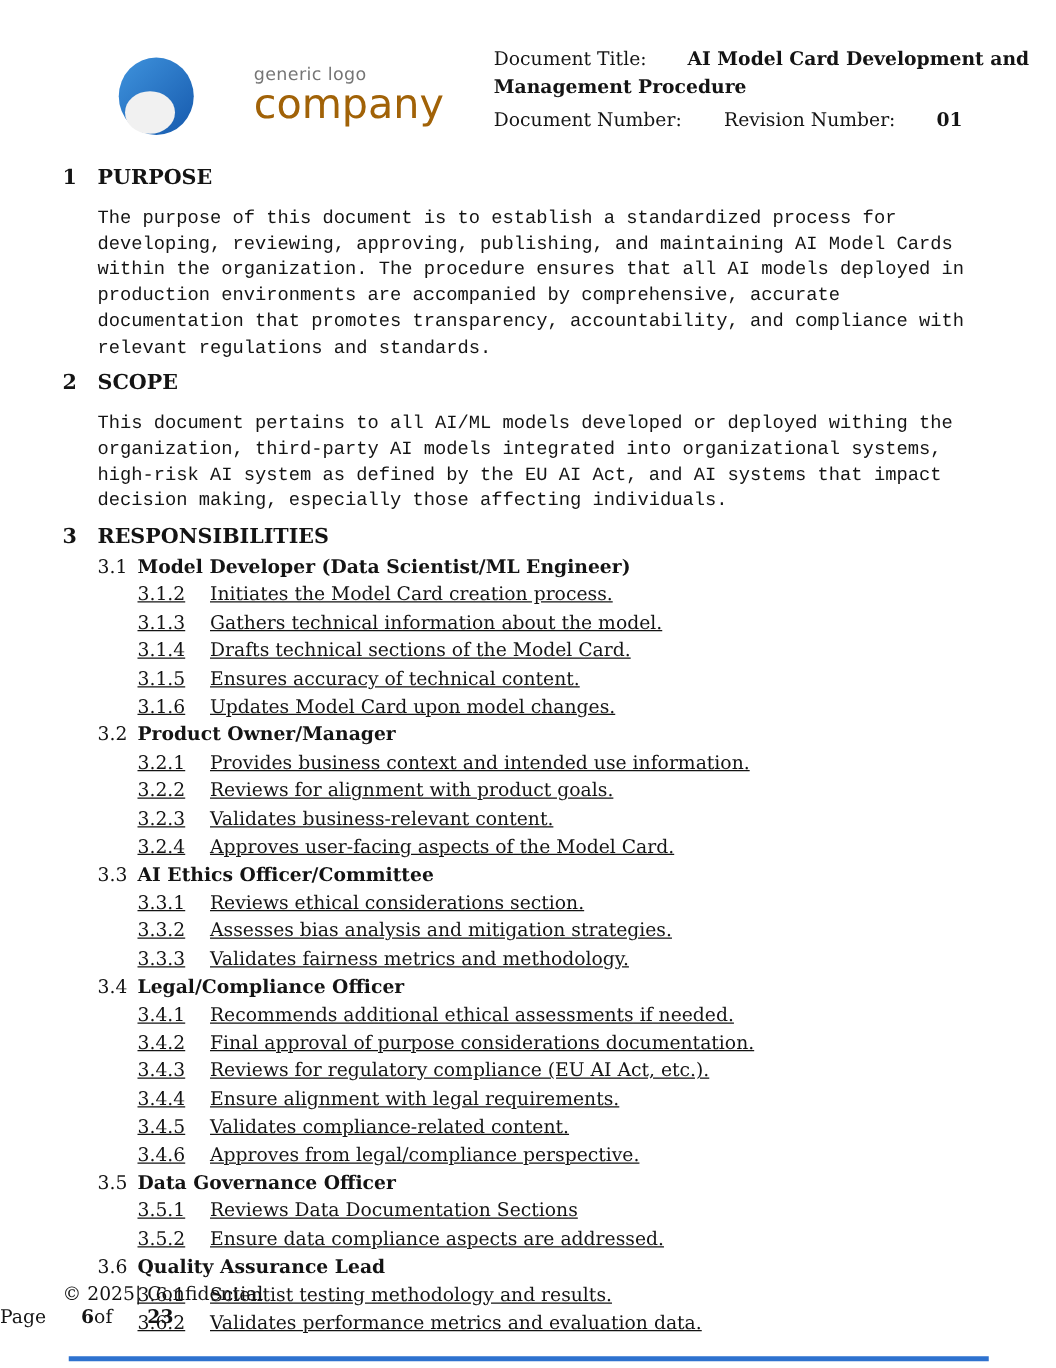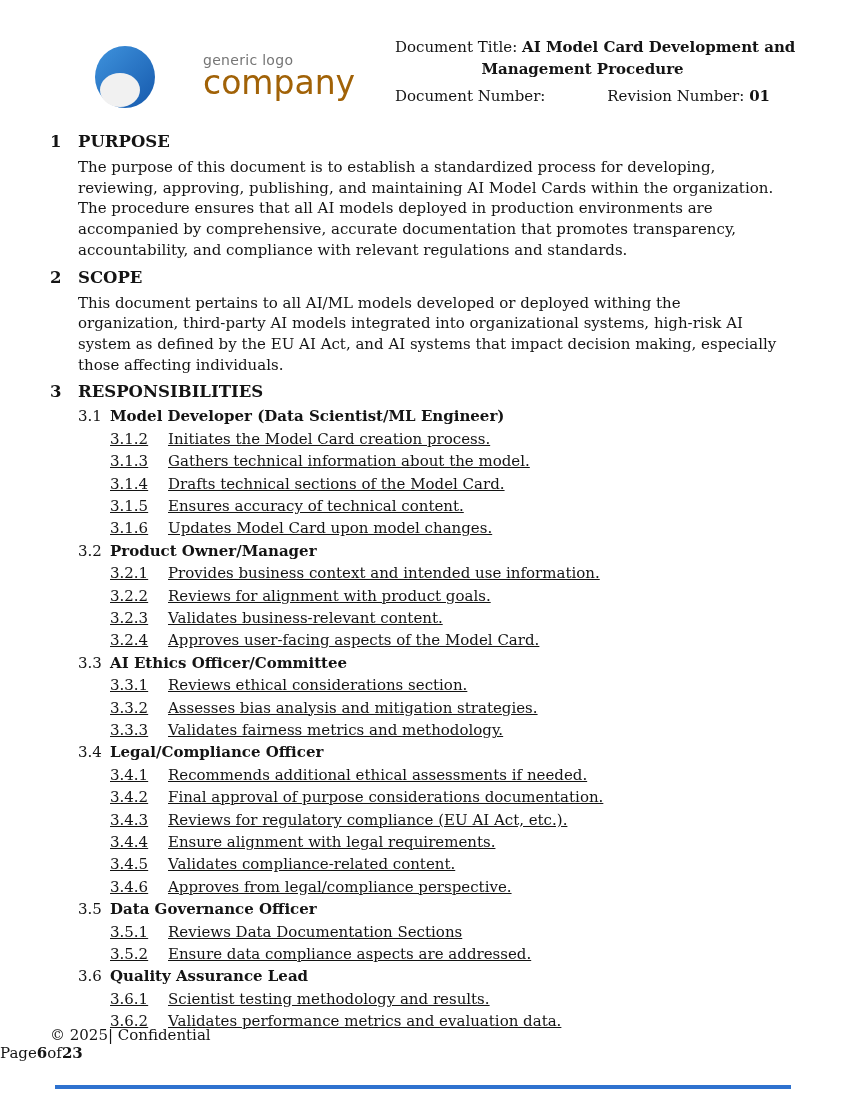--- a/index.html
+++ b/index.html
@@ -23,33 +23,33 @@
     position:absolute; left:5px; top:27px; width:40px; height:34px;
     border-radius:50%;
     background:#f1f1f1;
   }
   .logo-text { position:absolute; left:159px; top:52px; font-family:"DejaVu Sans","Liberation Sans",sans-serif;margin-left:44px; }
   .logo-sub { font-size:14px; color:#757575; letter-spacing:0.3px; }
   .logo-main { font-size:33px; color:#a16207; line-height:30px; margin-top:0px; letter-spacing:0px; }
 
   .doc-meta { position:absolute; left:395px; top:38px; width:375px; font-size:15px; }
   .doc-title-line1 { white-space:nowrap; }
-  .doc-title-line2 { text-align:center; font-weight:bold; margin-top:4px; }
-  .bold { font-weight:bold; }
+  .doc-title-line2 { font-weight:bold; margin-top:4px; }
+  .bold { font-weight:bold;margin-left:28px; }
   .meta-row { display:flex; justify-content:space-between; margin-top:9px; }
 
   
   .content { position:absolute; left:50px; top:131px; width:745px; }
   .section-heading { display:flex; font-weight:bold; font-size:16.5px; line-height:22px; }
   .section-heading .sec-num { width:28px; flex:none; }
   .section-heading.spaced { margin-top:6px; }
   .section-body {
     margin-left:28px; width:706px;
     font-size:15px; line-height:20.7px;
-    margin-top:4px; margin-bottom:3px;
+    margin-top:12px; margin-bottom:3px;font-family:Liberation Mono, monospace;
   }
 
   .resp-list { margin-top:2px; }
   .role-row { display:flex; margin-left:28px; font-size:15px; line-height:22.4px; }
   .role-row .role-num { width:32px; flex:none; }
   .role-row .role-title { font-weight:bold; }
   .task-row { display:flex; margin-left:60px; font-size:15px; line-height:22.4px;text-decoration:underline; }
   .task-row .task-num { width:58px; flex:none; }
 
   

